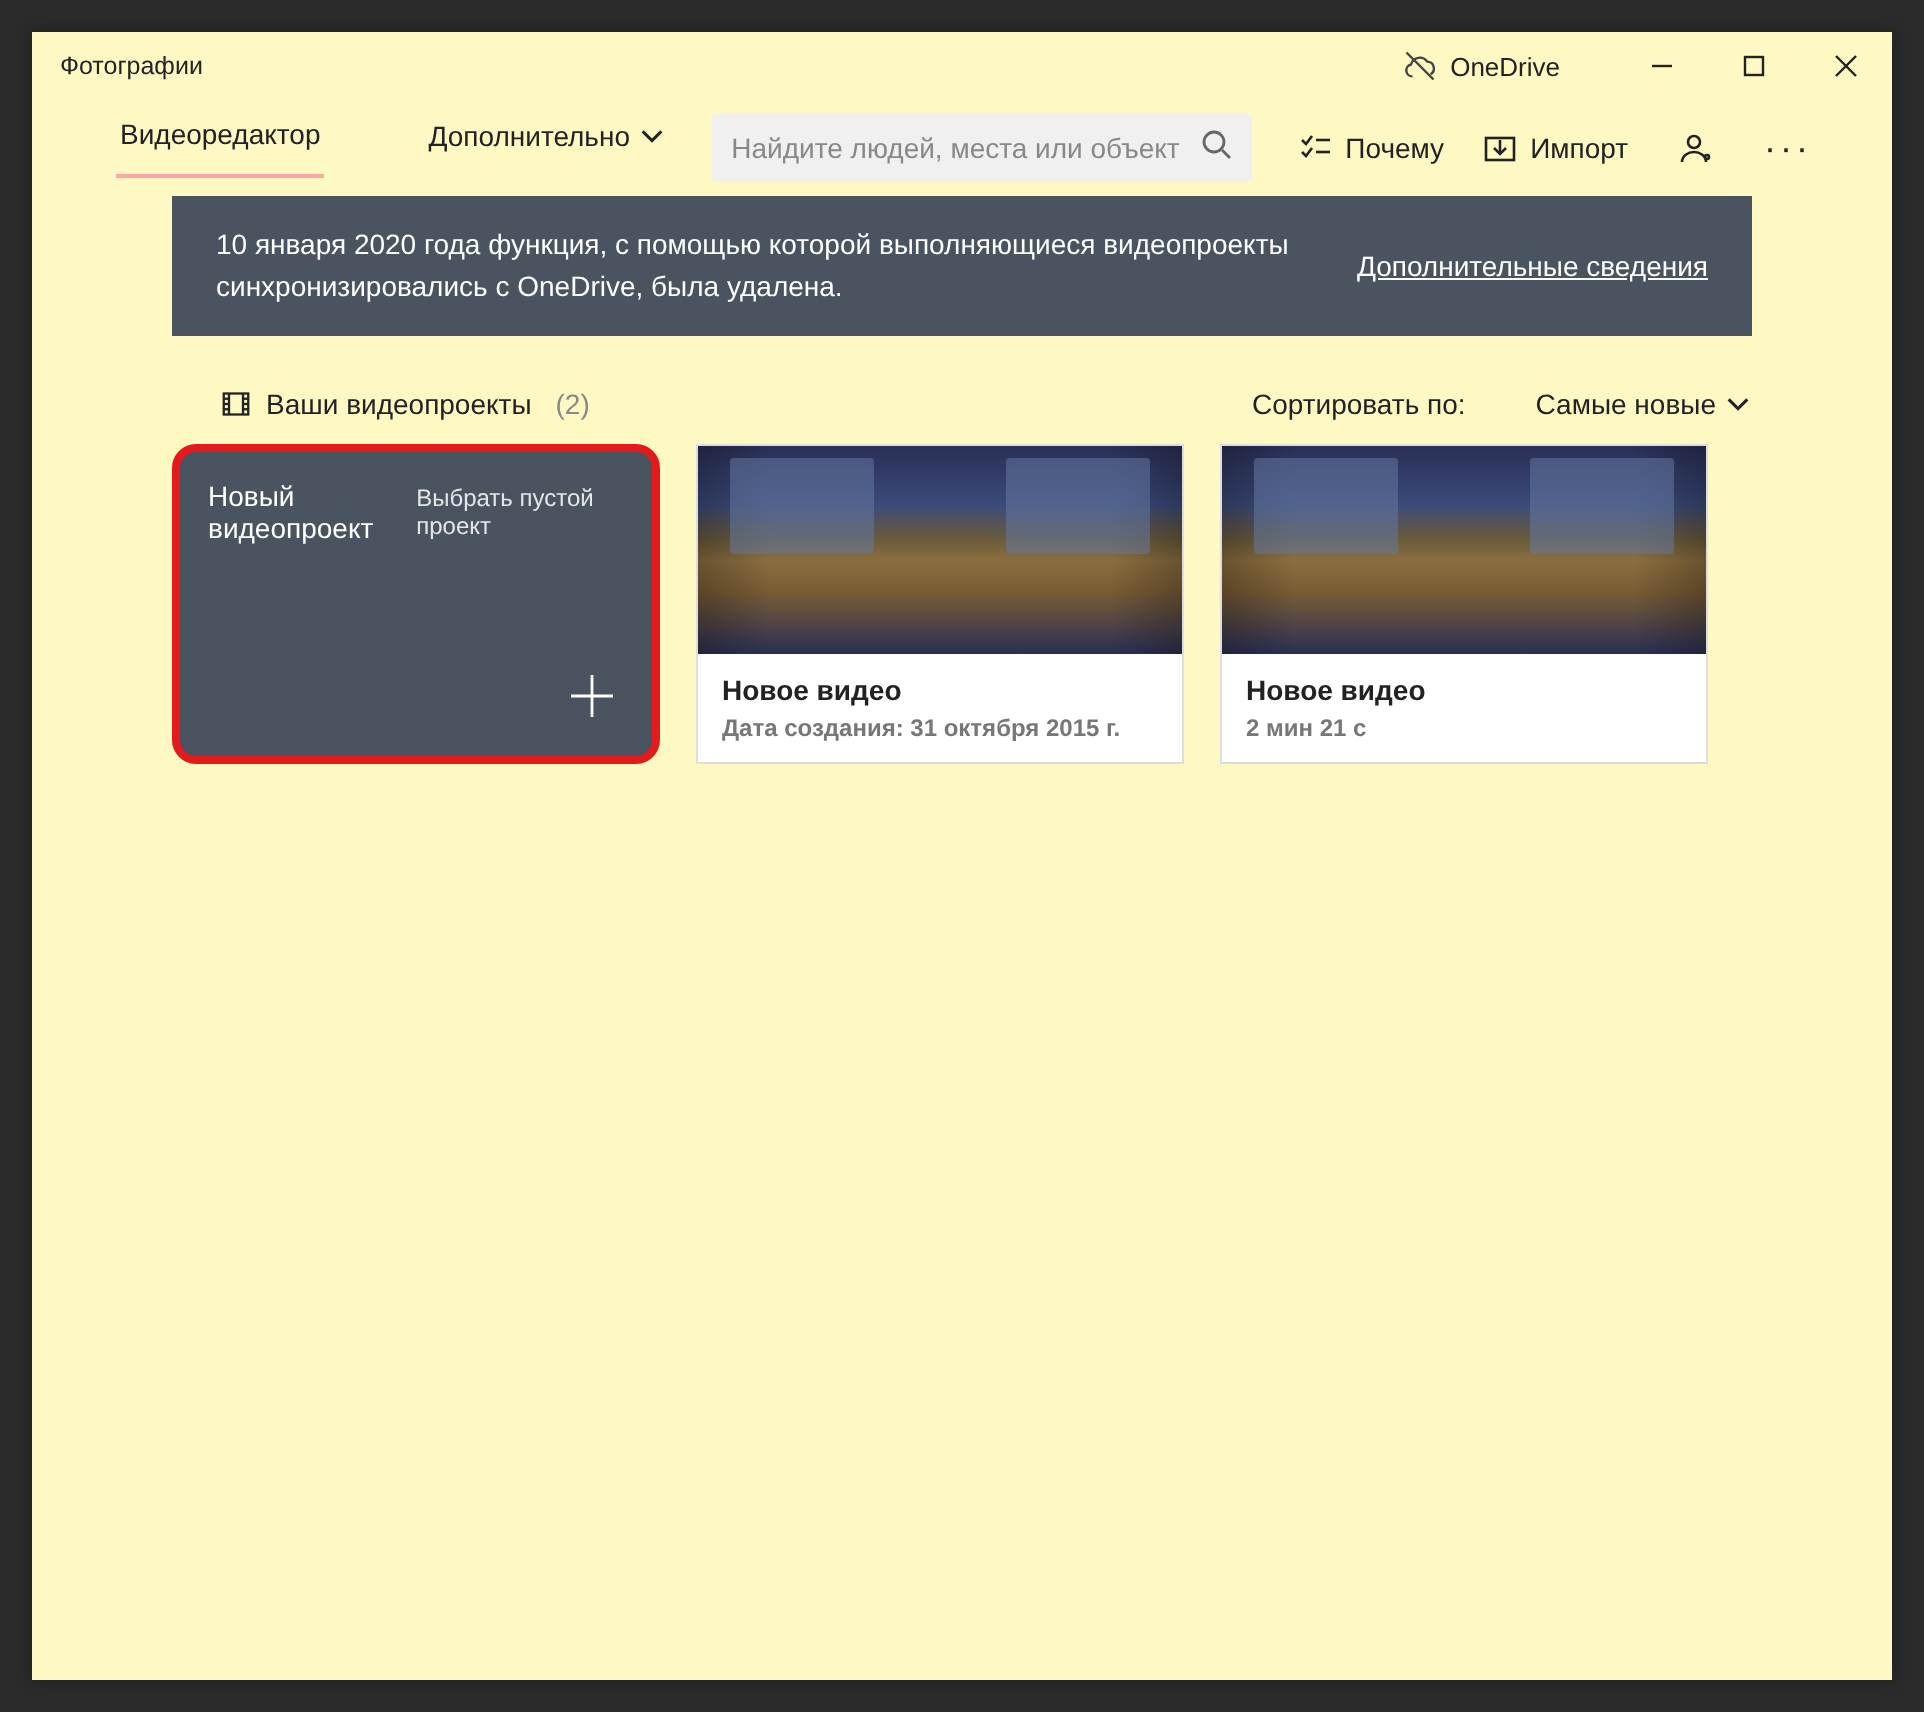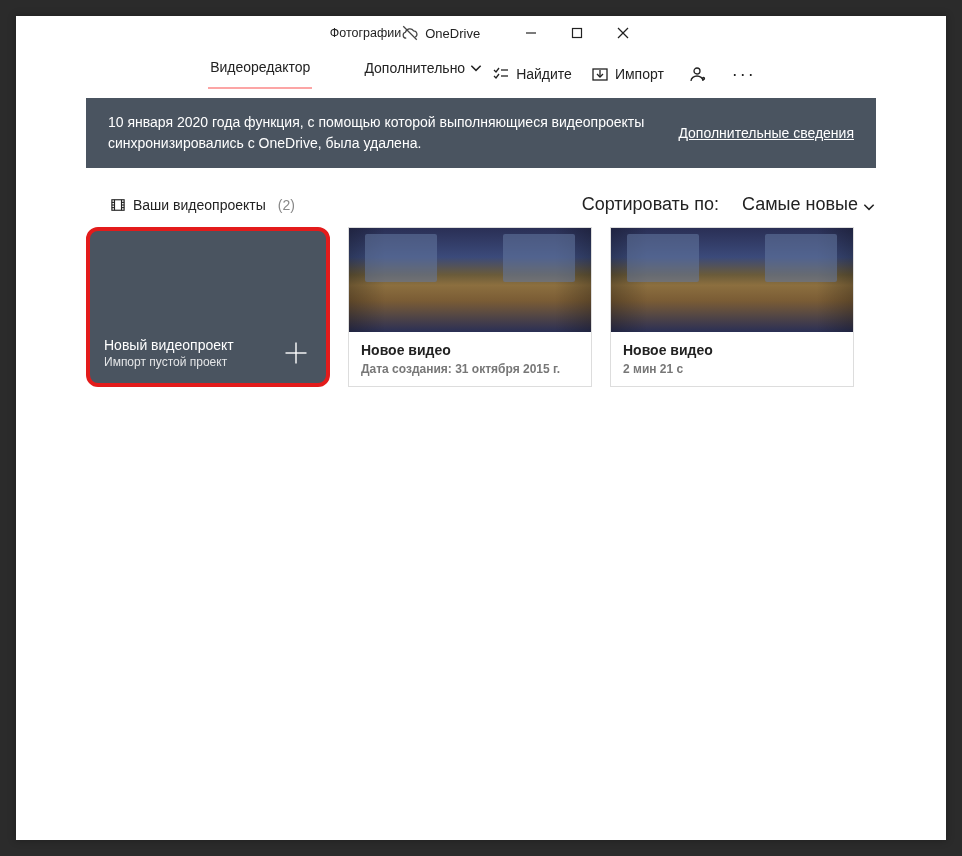--- a/index.html
+++ b/index.html
@@ -8,26 +8,25 @@
   font-family: "Segoe UI", Tahoma, sans-serif;
   display: flex;
   align-items: flex-start;
   justify-content: flex-start;
   width: 962px;
   height: 856px;
 }
 .window {
   width: 930px;
   height: 824px;
-  background: #ffffff;
+  background: #fef9c3;
   margin: 16px;
   display: flex;
   flex-direction: column;
   box-shadow: 0 0 8px rgba(0,0,0,.3);
-  align-items: center;
 }
 .titlebar {
   display: flex;
   align-items: center;
   height: 34px;
   padding-left: 14px;
   font-size: 12.5px;
   color: #222;
 }
 .titlebar-spacer { flex: 1; }
@@ -103,21 +102,21 @@
 .section-head {
   display: flex;
   align-items: center;
   margin-top: 26px;
   font-size: 14px;
   color: #222;
 }
 .section-title { display: flex; align-items: center; gap: 8px; margin-left: 25px; }
 .section-count { color: #888; margin-left: 4px; }
 .section-spacer { flex: 1; }
-.sort { display: flex; align-items: center; gap: 8px; font-size: 18px; }
+.sort { display: flex; align-items: center; gap: 20px; font-size: 14px; }
 .sort-value { display: flex; align-items: center; gap: 4px; cursor: pointer; margin-left: 15px; }
 .cards {
   display: flex;
   gap: 18px;
   margin-top: 12px;
 }
 .card {
   width: 244px;
   height: 160px;
   position: relative;
@@ -126,21 +125,21 @@
   cursor: pointer;
 }
 .card.highlight {
   border: 4px solid #e31b1b;
   border-radius: 12px;
   background: #4a5460;
 }
 .new-card-body {
   flex: 1;
   display: flex;
-  flex-direction: column;
+  flex-direction: row;
   justify-content: flex-end;
   padding: 14px;
   color: #fff;
 }
 .new-title { font-size: 14px; }
 .new-sub { font-size: 12px; opacity: .85; margin-top: 2px; }
 .plus-icon {
   position: absolute;
   right: 16px;
   bottom: 16px;
@@ -224,30 +223,39 @@
     <div class="tab active">Видеоредактор</div>
     <div class="tab-more">
       <span>Дополнительно</span>
       <span class="chevron-down-icon">
         <svg viewBox="0 0 12 12">
             <polyline points="2,4 6,8 10,4" fill="none" stroke="#222" stroke-width="1.3"></polyline>
           </svg>
       </span>
     </div>
     <div class="toolbar-spacer"></div>
+    <div class="searchbox">
+      <input type="text" placeholder="Найдите людей, места или объект" style="">
+      <span>
+        <svg width="16" height="16" viewBox="0 0 16 16" fill="none" stroke="#666" stroke-width="1.4">
+            <circle cx="7" cy="7" r="5"></circle>
+            <line x1="11" y1="11" x2="15" y2="15"></line>
+          </svg>
+      </span>
+    </div>
     <div class="tbtn">
       <span class="tbtn-icon">
         <svg viewBox="0 0 16 16" fill="none" stroke="#222" stroke-width="1.3">
             <polyline points="1,4 3,6 6,2"></polyline>
             <line x1="8" y1="4" x2="15" y2="4"></line>
             <polyline points="1,10 3,12 6,8"></polyline>
             <line x1="8" y1="10" x2="15" y2="10"></line>
           </svg>
       </span>
-      <span>Найдите</span>
+      <span>Почему</span>
     </div>
     <div class="tbtn">
       <span class="tbtn-icon">
         <svg viewBox="0 0 16 16" fill="none" stroke="#222" stroke-width="1.3">
             <rect x="1" y="3" width="14" height="11"></rect>
             <polyline points="5,8 8,11 11,8"></polyline>
             <line x1="8" y1="4" x2="8" y2="11"></line>
           </svg>
       </span>
       <span>Импорт</span>
@@ -301,21 +309,21 @@
               </svg>
           </span>
         </div>
       </div>
     </div>
 
     <div class="cards">
       <div class="card highlight">
         <div class="new-card-body">
           <div class="new-title">Новый видеопроект</div>
-          <div class="new-sub">Импорт пустой проект</div>
+          <div class="new-sub">Выбрать пустой проект</div>
         </div>
         <div class="plus-icon">
           <svg viewBox="0 0 24 24">
               <line x1="12" y1="3" x2="12" y2="21"></line>
               <line x1="3" y1="12" x2="21" y2="12"></line>
             </svg>
         </div>
       </div>
 
       <div class="card project">

